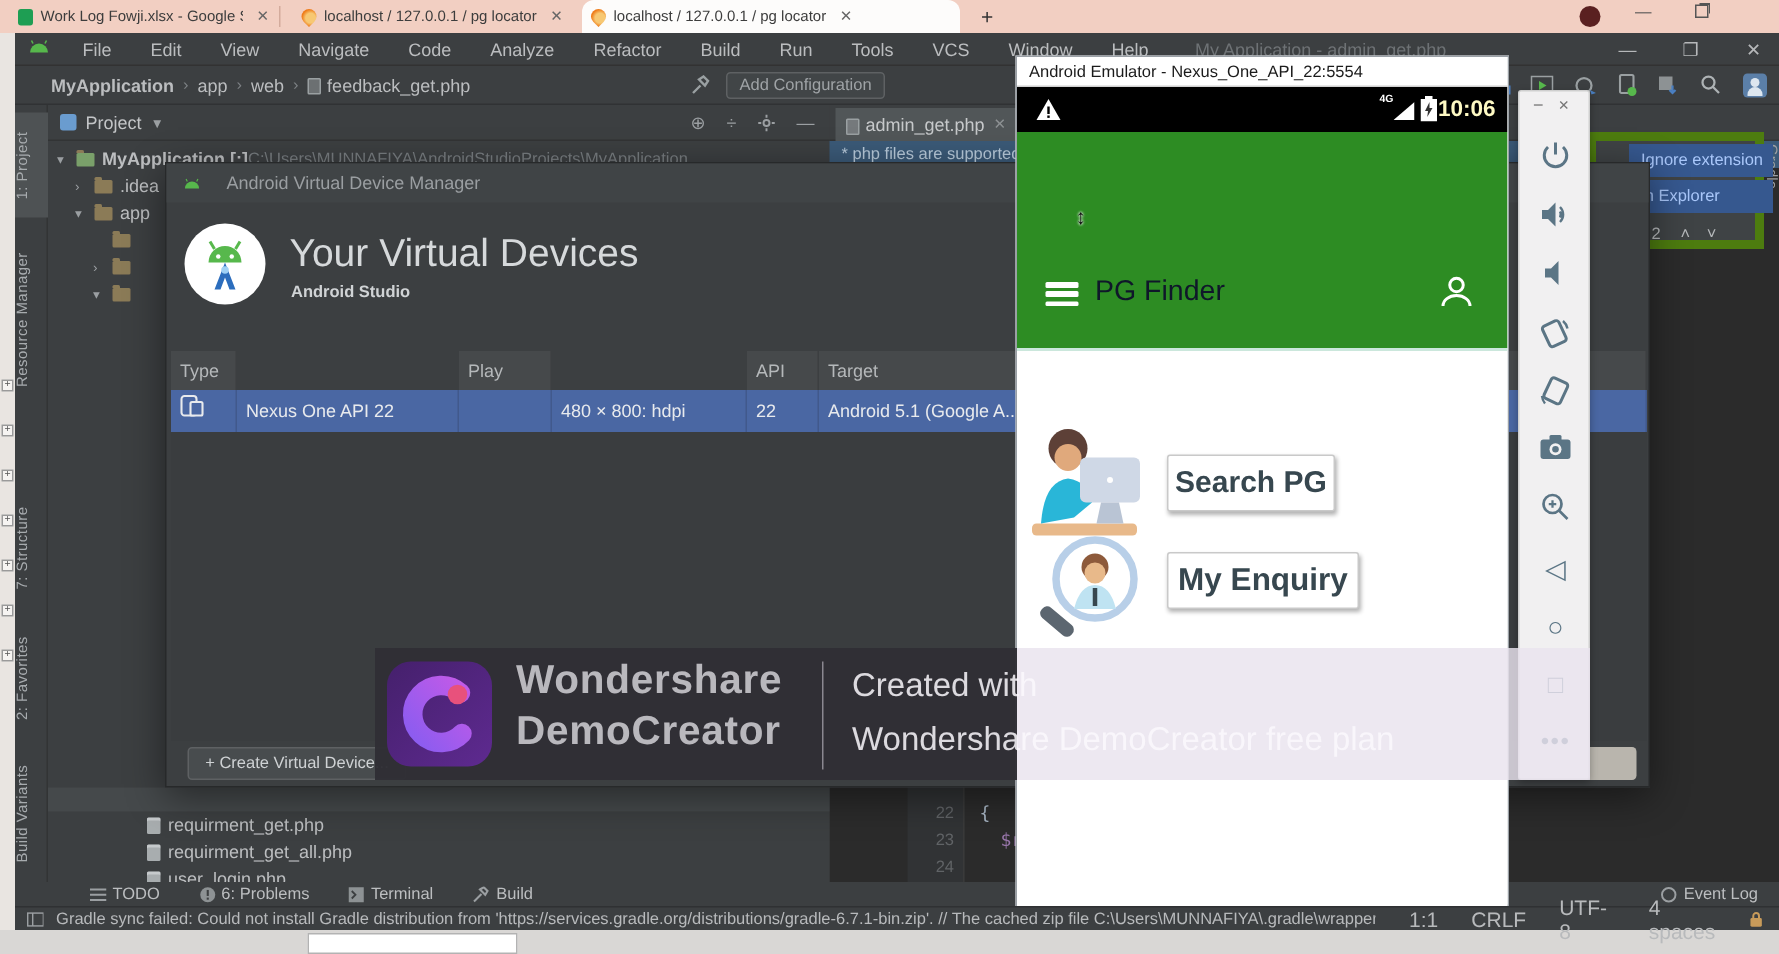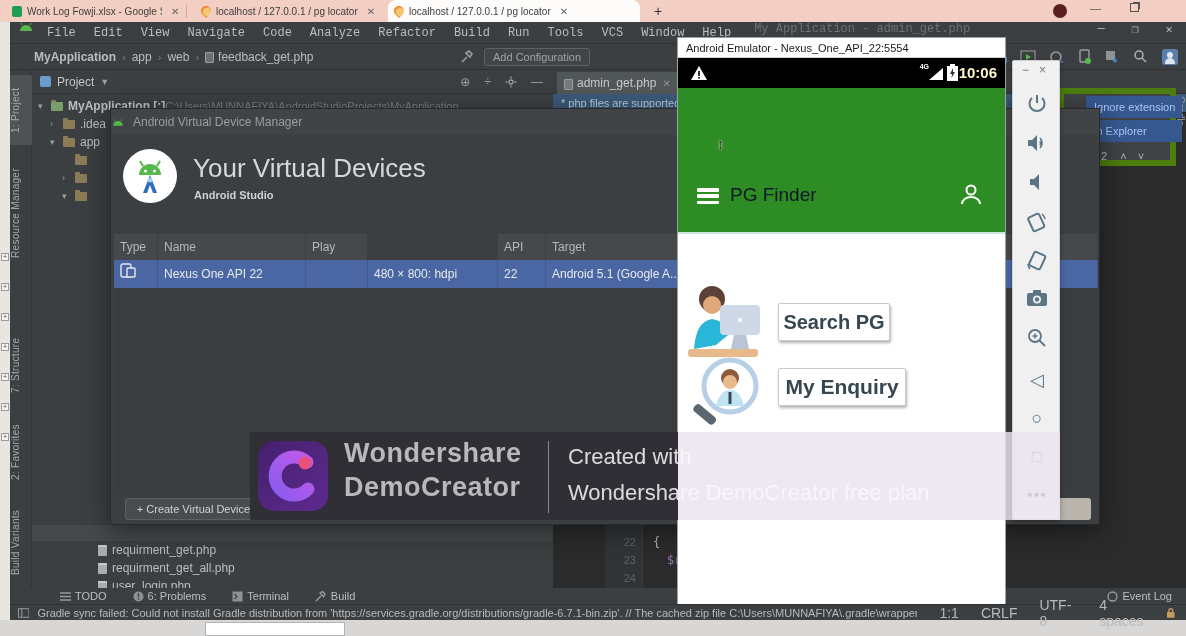--- a/index.html
+++ b/index.html
@@ -12,21 +12,21 @@
   
   #browser-bar { left:0; top:0; width:1186px; height:22px; background:#f2cfc2; z-index:2; }
   .btab { position:absolute; top:0; height:22px; display:flex; align-items:center; gap:5px; padding:0 6px; font-size:10px; color:#3d3d3d; }
   .btab .x { color:#666; font-size:10px; margin-left:4px; }
   .btab-active { background:#fdfcfb; border-radius:8px 8px 0 0; }
   .sheet-ico { width:10px; height:11px; background:#1e9e53; border-radius:2px; }
   .flame-ico { width:10px; height:10px; background:radial-gradient(circle at 50% 65%, #f7c873 40%, #ef7d1a 70%); border-radius:50% 50% 50% 0; transform:rotate(-45deg); }
   .tab-sep { position:absolute; top:4px; width:1px; height:14px; background:#d3ab9c; }
 
   
-  #menubar { left:10px; top:22px; width:1176px; height:22px; background:#3c3f41; display:flex; gap:0; z-index:3; border-bottom:1px solid #323232;font-family:Liberation Mono, monospace; }
+  #menubar { left:10px; top:22px; width:1176px; height:22px; background:#3c3f41; display:flex; align-items:center; gap:8px; z-index:3; border-bottom:1px solid #323232; }
   .menu-item { font-size:12px; color:#bbbdbf; padding:0 9px; line-height:22px; }
   #win-title { font-size:12px; color:#6e7275; margin-left:14px; }
   .winctl { color:#b6b8ba; font-size:12px; width:34px; text-align:center; }
 
   #crumb-bar { left:10px; top:44px; width:1176px; height:26px; background:#3c3f41; border-bottom:1px solid #303234; display:flex; align-items:center; z-index:3; }
   .crumb { font-size:12px; color:#bbbdbf; }
   .crumb-sep { font-size:11px; color:#7d8184; padding:0 6px; }
   .file-ico { display:inline-block; width:9px; height:11px; background:#8f939596; border:1px solid #9aa0a2; border-radius:1px; margin-right:4px; position:relative; top:1px; }
   #add-config { height:18px; border:1px solid #5e6163; border-radius:3px; color:#9fa3a6; font-size:11px; line-height:16px; padding:0 8px; background:#414547; }
 
@@ -48,21 +48,21 @@
   #editor-tabbar { left:553px; top:70px; width:633px; height:24px; background:#3c3f41; border-bottom:1px solid #323435; z-index:1; }
   #editor-tab { position:absolute; left:4px; top:2px; height:22px; background:#515658; display:flex; align-items:center; padding:0 7px; font-size:12px; color:#c7c9cb; }
   #editor-notice { left:553px; top:94px; width:633px; height:18px; background:#3b5a78; color:#b9cbdb; font-size:11px; line-height:18px; padding-left:8px; z-index:1; }
   #editor-body { left:553px; top:112px; width:633px; height:476px; background:#2b2b2b; z-index:0; }
   #gutter { position:absolute; left:52px; top:0; width:38px; height:100%; background:#313335; border-right:1px solid #3a3a3a; }
   .lnum { position:absolute; right:6px; font-size:11px; color:#606366; }
   .code { position:absolute; font-size:12px; color:#a9b7c6; }
 
   
   #avd-dialog { left:110px; top:108px; width:990px; height:417px; background:#3c3f41; border:1px solid #27292a; box-shadow:0 6px 24px rgba(0,0,0,.45); z-index:5; }
-  #avd-titlebar { position:absolute; left:0; top:0; width:100%; height:26px; background:#404446; display:flex; align-items:center; gap:8px;text-align:center; }
+  #avd-titlebar { position:absolute; left:0; top:0; width:100%; height:26px; background:#404446; display:flex; align-items:center; padding-left:10px; gap:16px;text-align:center; }
   #avd-titlebar span { font-size:12px; color:#9a9ea1; }
   #avd-hero-circle { position:absolute; left:12px; top:40px; width:54px; height:54px; border-radius:50%; background:#fff; }
   #avd-title { position:absolute; left:82px; top:44px; font-size:26px; font-weight:300; color:#d6d9db; }
   #avd-sub { position:absolute; left:83px; top:80px; font-size:11px; font-weight:bold; color:#d0d3d5; }
   .th { position:absolute; top:125px; height:26px; background:#46494b; color:#b5b8ba; font-size:12px; line-height:26px; padding-left:6px; border-right:1px solid #3c3f41; }
   .td { position:absolute; top:151px; height:28px; background:#4a67a3; color:#e8eaed; font-size:12px; line-height:28px; padding-left:6px; border-right:1px solid #41598c; }
   #avd-empty { position:absolute; left:3px; top:179px; width:984px; height:206px; background:#3a3d3f; }
   #create-device-btn { position:absolute; left:14px; top:389px; width:146px; height:22px; background:#484c4e; border:1px solid #5e6163; border-radius:3px; color:#cfd2d4; font-size:11px; line-height:20px; text-align:center; }
   #avd-help-stub { position:absolute; left:936px; top:389px; width:44px; height:22px; background:#b9b5ad; border-radius:3px; }
 
@@ -325,21 +325,20 @@
       <circle cx="22.5" cy="22" r="1.5" fill="#fff"></circle>
         <circle cx="31.5" cy="22" r="1.5" fill="#fff"></circle>
       <path d="M27 26 L20 44 L24 44 L27 36 L30 44 L34 44 Z" fill="#2c6dbd"></path>
       <circle cx="27" cy="31" r="2.5" fill="#9fd0f5"></circle>
     </svg>
   </div>
   <div id="avd-title">Your Virtual Devices</div>
   <div id="avd-sub">Android Studio</div>
 
   <div class="th" style="left:3px; width:44px">Type</div>
-  <div class="th" style="left:47px; width:148px">Name</div>
   <div class="th" style="left:195px; width:62px">Play Store</div>
   <div class="th" style="left:387px; width:48px">API</div>
   <div class="th" style="left:435px; width:552px">Target</div>
 
   <div class="td" style="left:3px; width:44px">
     <svg width="16" height="15" viewBox="0 0 16 15">
         <rect x="1" y="1" width="10" height="13" rx="2" fill="none" stroke="#e8eaed" stroke-width="1.4"></rect>
         <rect x="7" y="5" width="8" height="9" rx="1" fill="#4a67a3" stroke="#e8eaed" stroke-width="1.4"></rect>
       </svg>
   </div>

